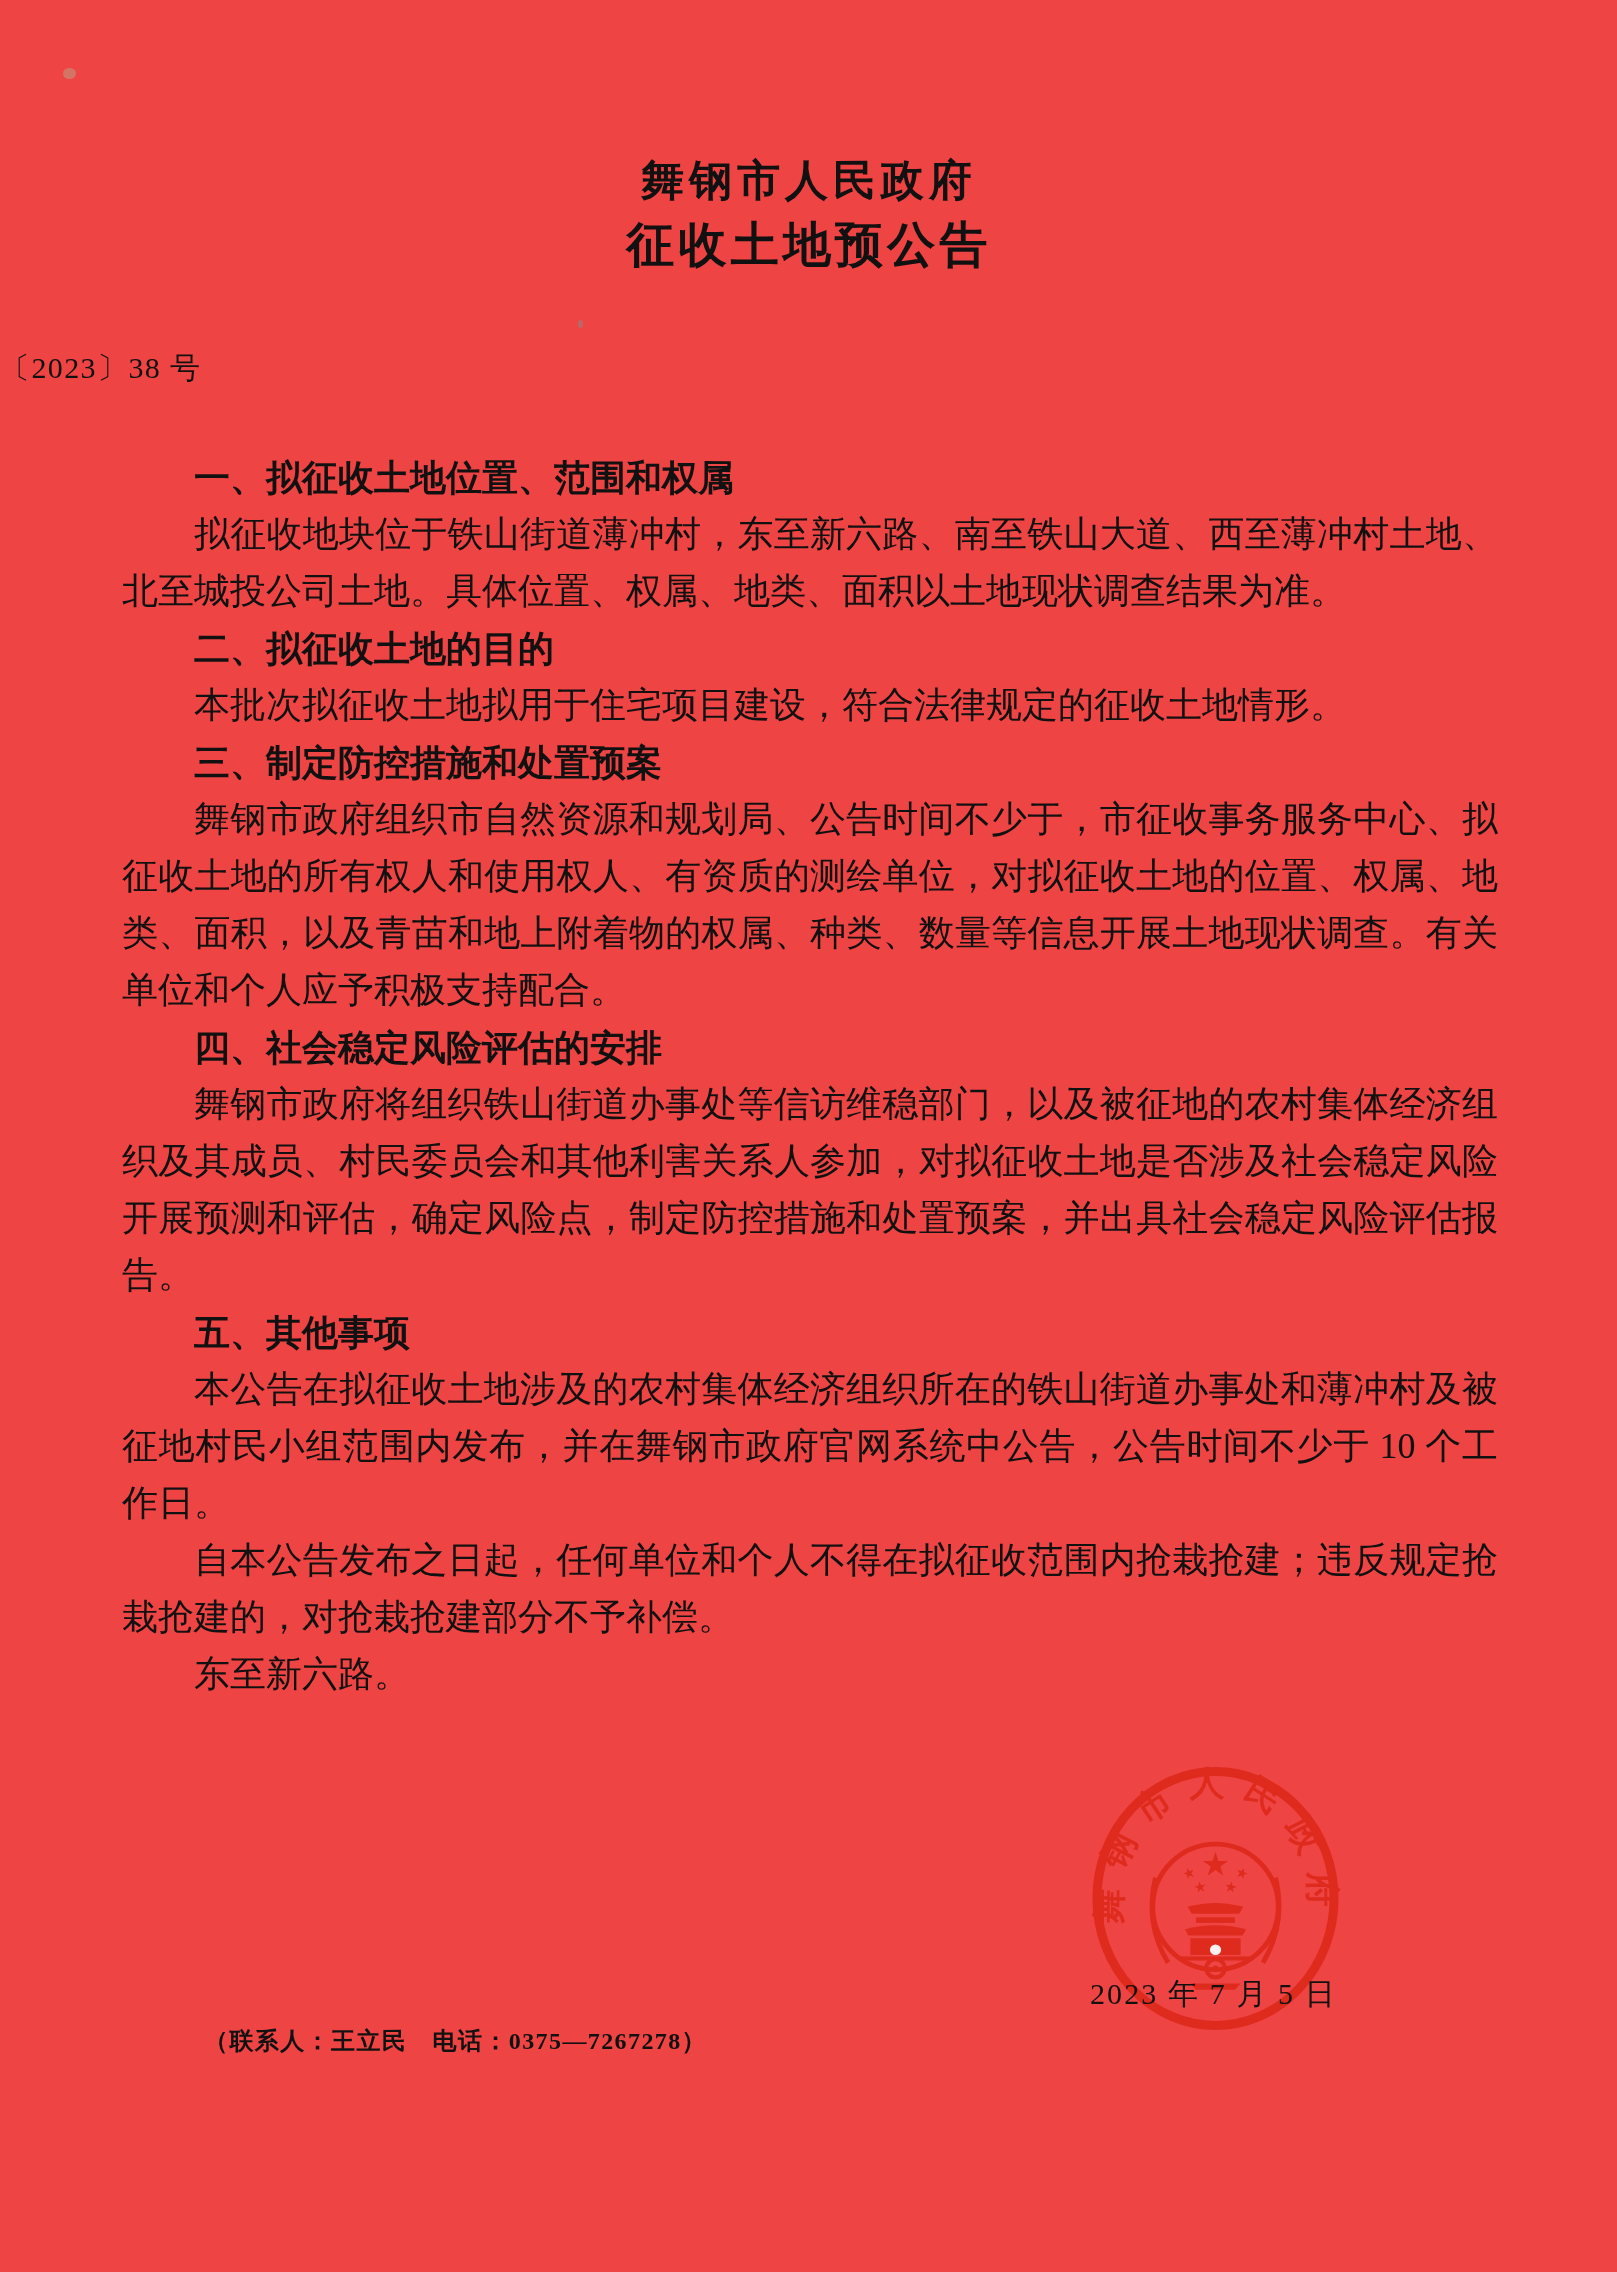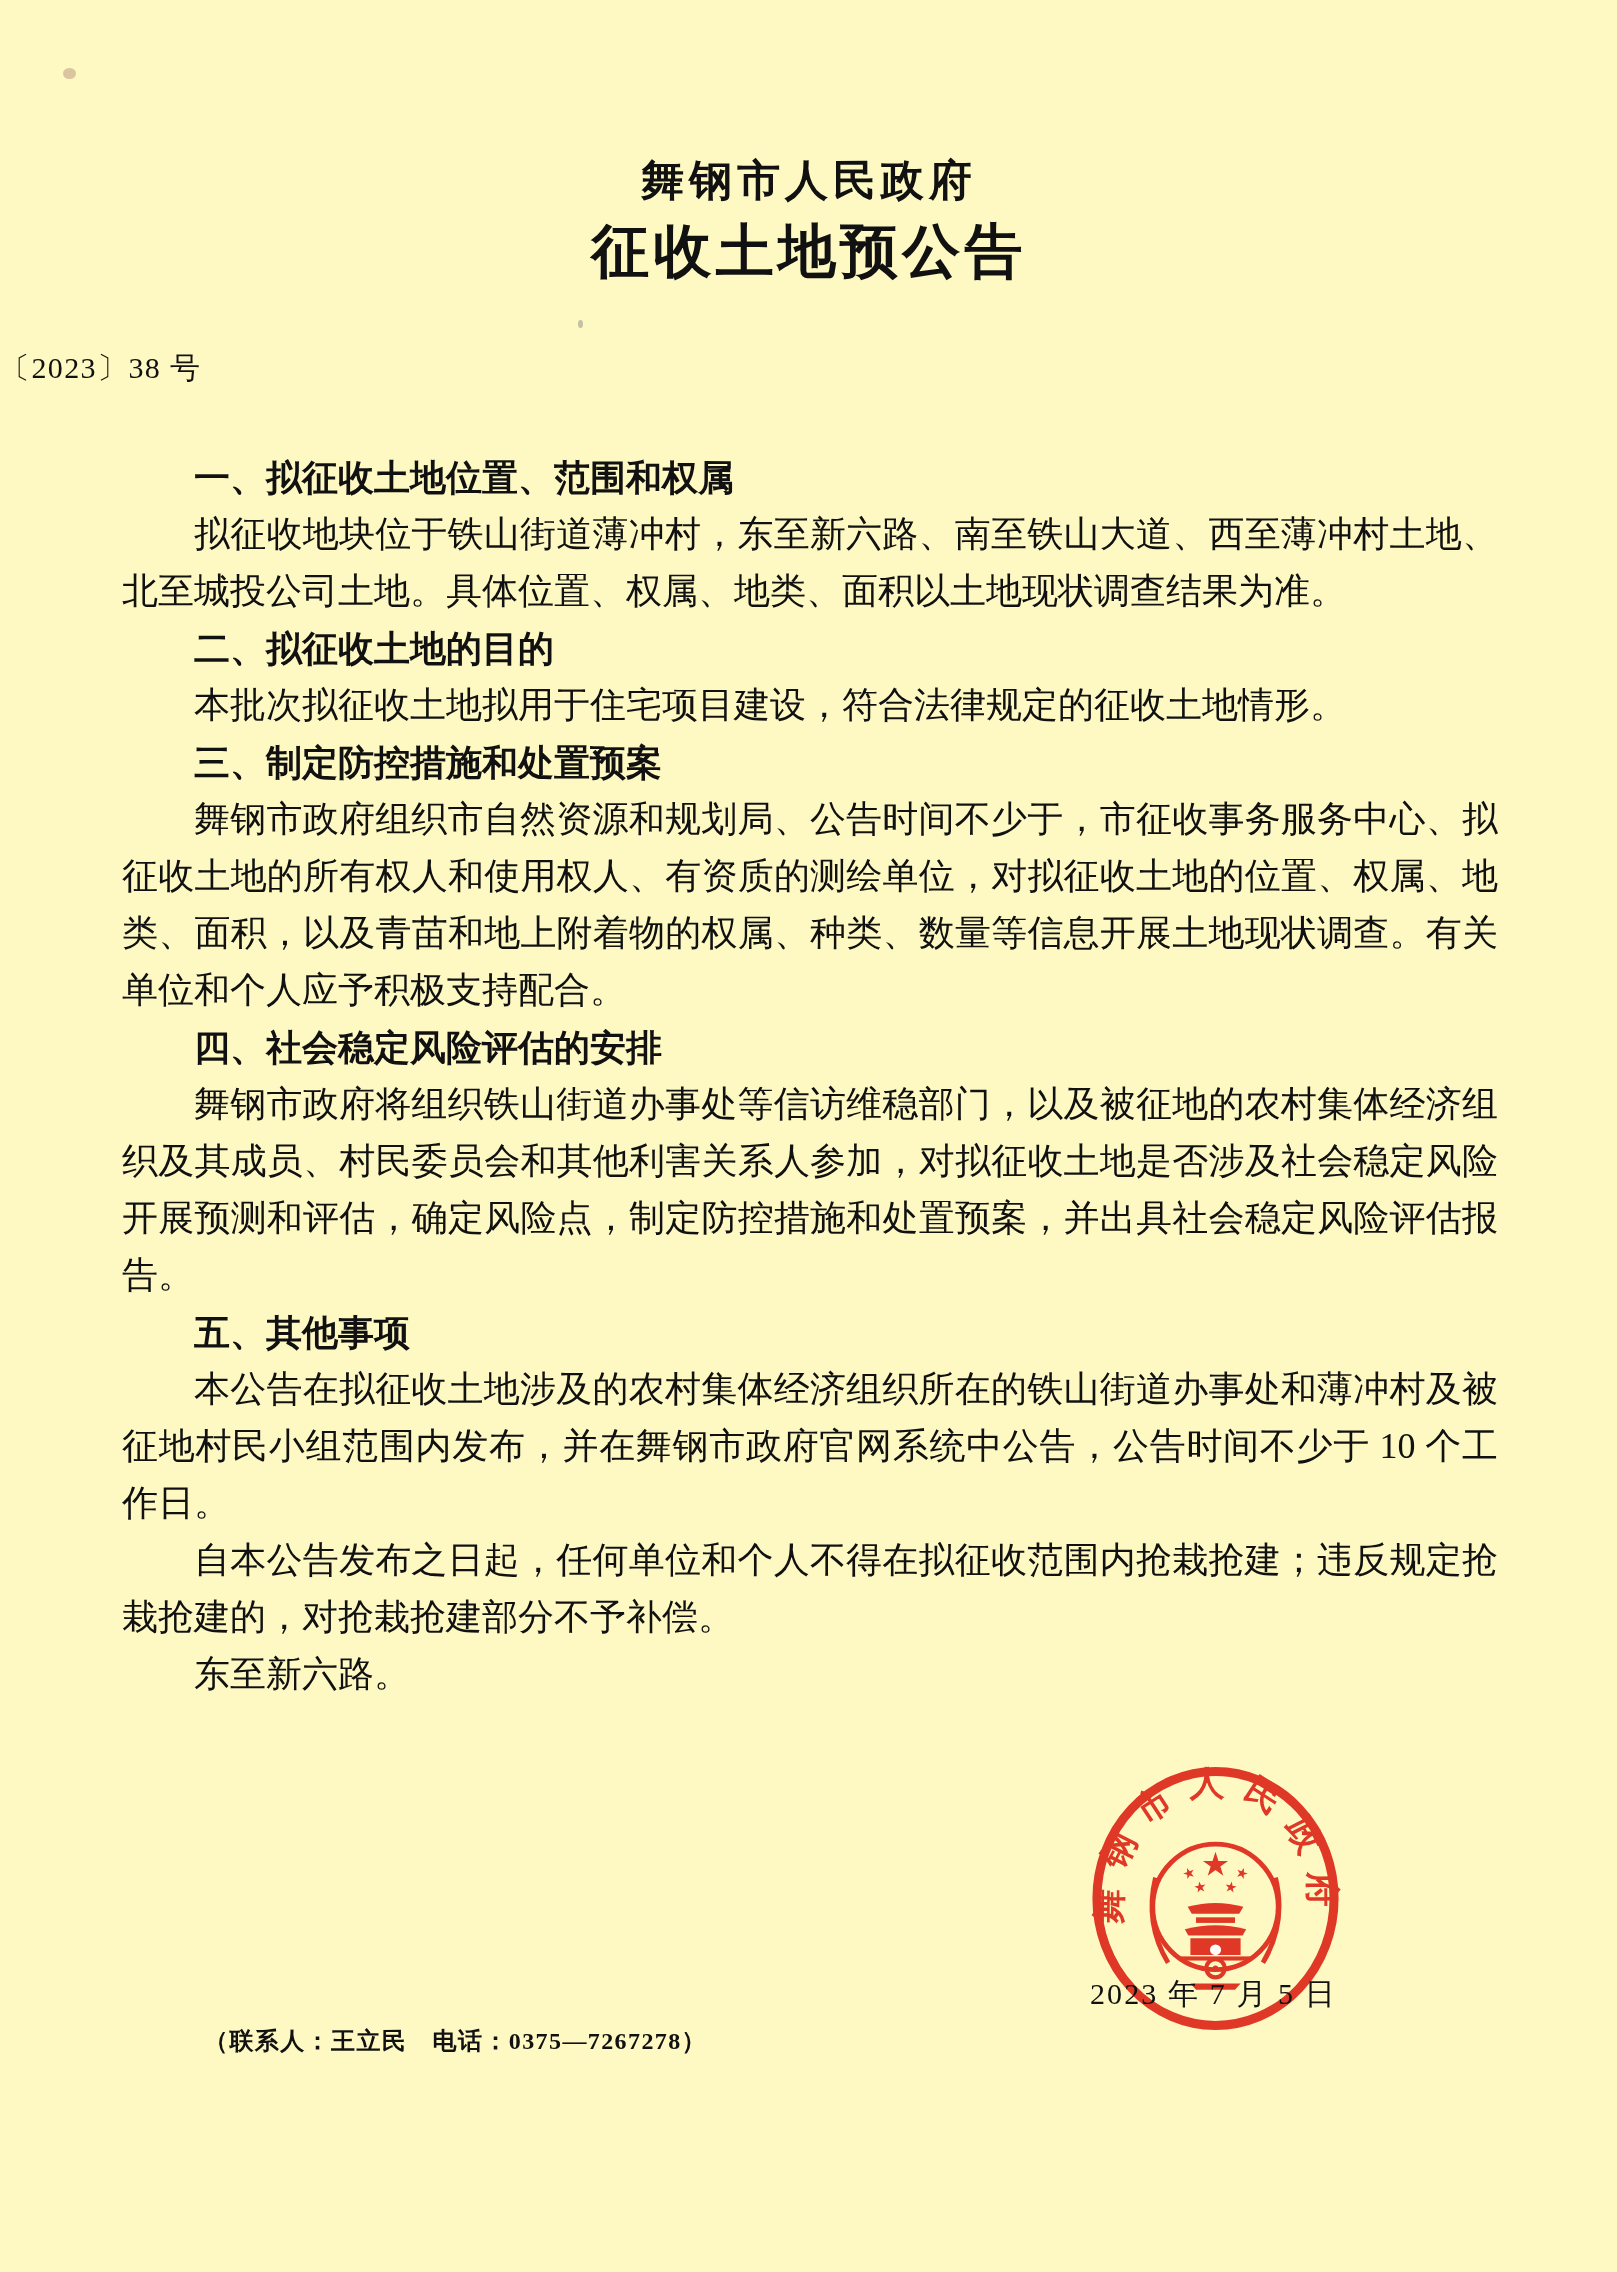--- a/index.html
+++ b/index.html
@@ -1,38 +1,38 @@
 <!DOCTYPE html>
 <html style="font-size:11px"><head>
 <meta charset="utf-8">
 <style>
   html,body{margin:0;padding:0;background:#ffffff;}
   .page{
     position:relative;
     width:1618px;
     height:2273px;
-    background:#fef9c3;
+    background:#ef4444;
     overflow:hidden;
     font-family:"Liberation Serif", serif;
     color:#111;
   }
   .speck{position:absolute;border-radius:50%;}
   .speck1{left:63px;top:68px;width:12.5px;height:11px;background:#bf9c84;opacity:.55;filter:blur(0.7px);}
   .speck2{left:578px;top:320px;width:4.9px;height:8.4px;background:#8a8a8a;opacity:.5;filter:blur(0.3px);}
 
   .title1{
     position:absolute;left:0;top:152px;width:100%;
     margin:0;text-align:center;
     font-size:43px;font-weight:bold;letter-spacing:4.9px;
     font-family:"Liberation Serif", serif;
   }
   .title2{
     position:absolute;left:0;top:213px;width:100%;
     margin:0;text-align:center;
-    font-size:58px;font-weight:bold;letter-spacing:4.2px;
+    font-size:48px;font-weight:bold;letter-spacing:4.2px;
     font-family:"Liberation Serif", serif;
   }
   .docnum{
     position:absolute;left:0;top:348px;width:100%;
     font-size:30px;letter-spacing:1.4px;
   }
   .body{
     position:absolute;left:122px;top:449px;width:1376px;
     font-size:36px;line-height:57px;
     text-align:justify;text-justify:inter-ideograph;

